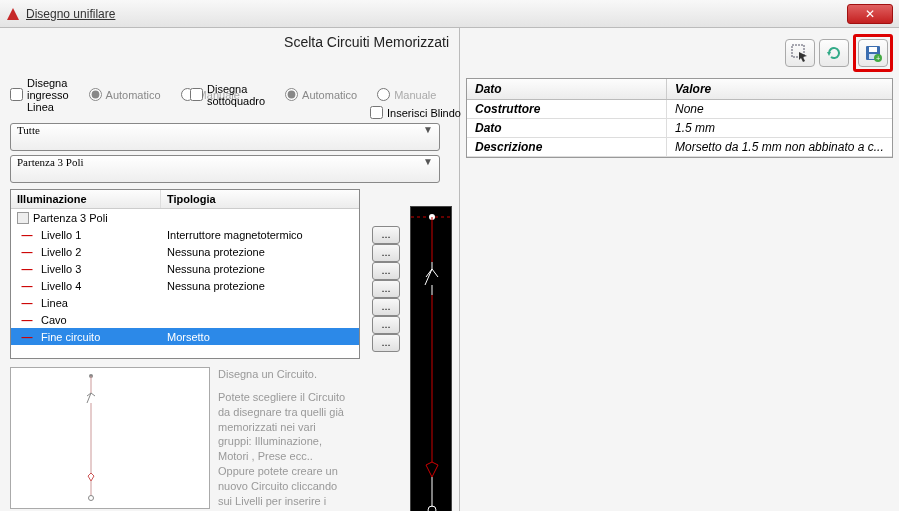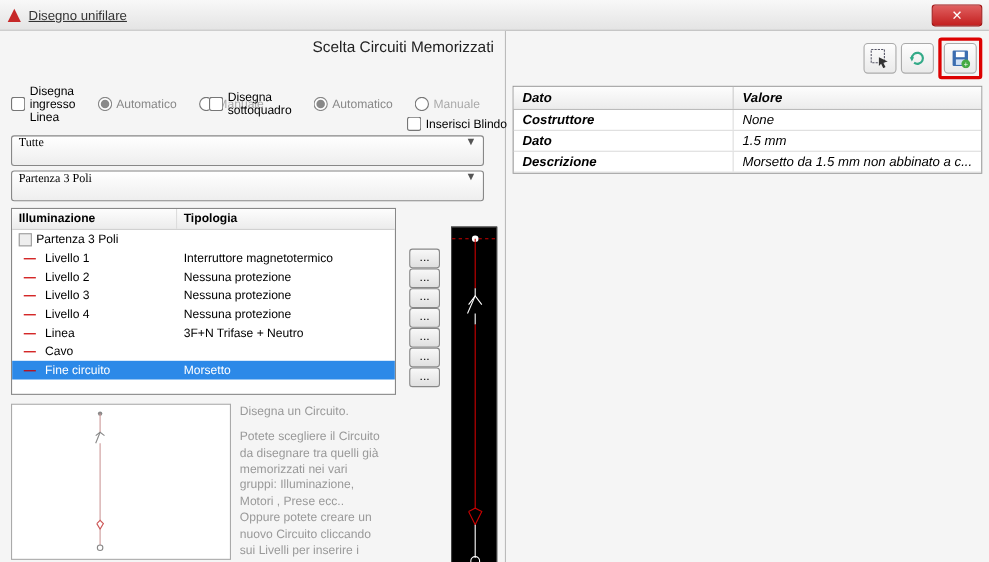--- a/index.html
+++ b/index.html
@@ -297,21 +297,20 @@
               <span class="connector">—</span>
               <span>Livello 4</span>
             </div>
             <div class="col2">Nessuna protezione</div>
           </div>
           <div class="tree-row">
             <div class="col1">
               <span class="connector">—</span>
               <span>Linea</span>
             </div>
-            <div class="col2">3F+N Trifase + Neutro</div>
           </div>
           <div class="tree-row">
             <div class="col1">
               <span class="connector">—</span>
               <span>Cavo</span>
             </div>
             <div class="col2"></div>
           </div>
           <div class="tree-row selected">
             <div class="col1">

